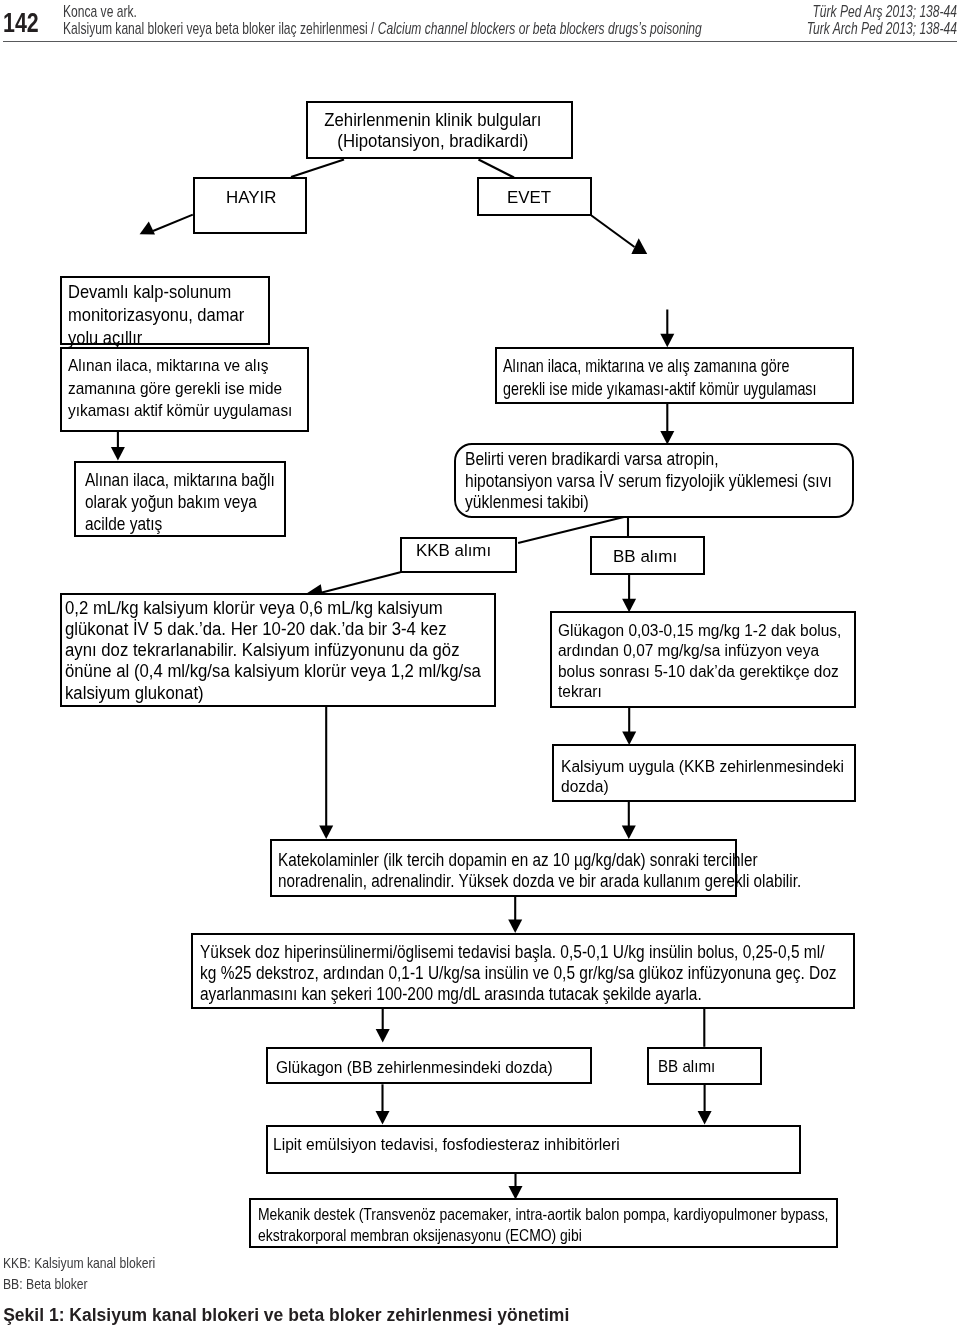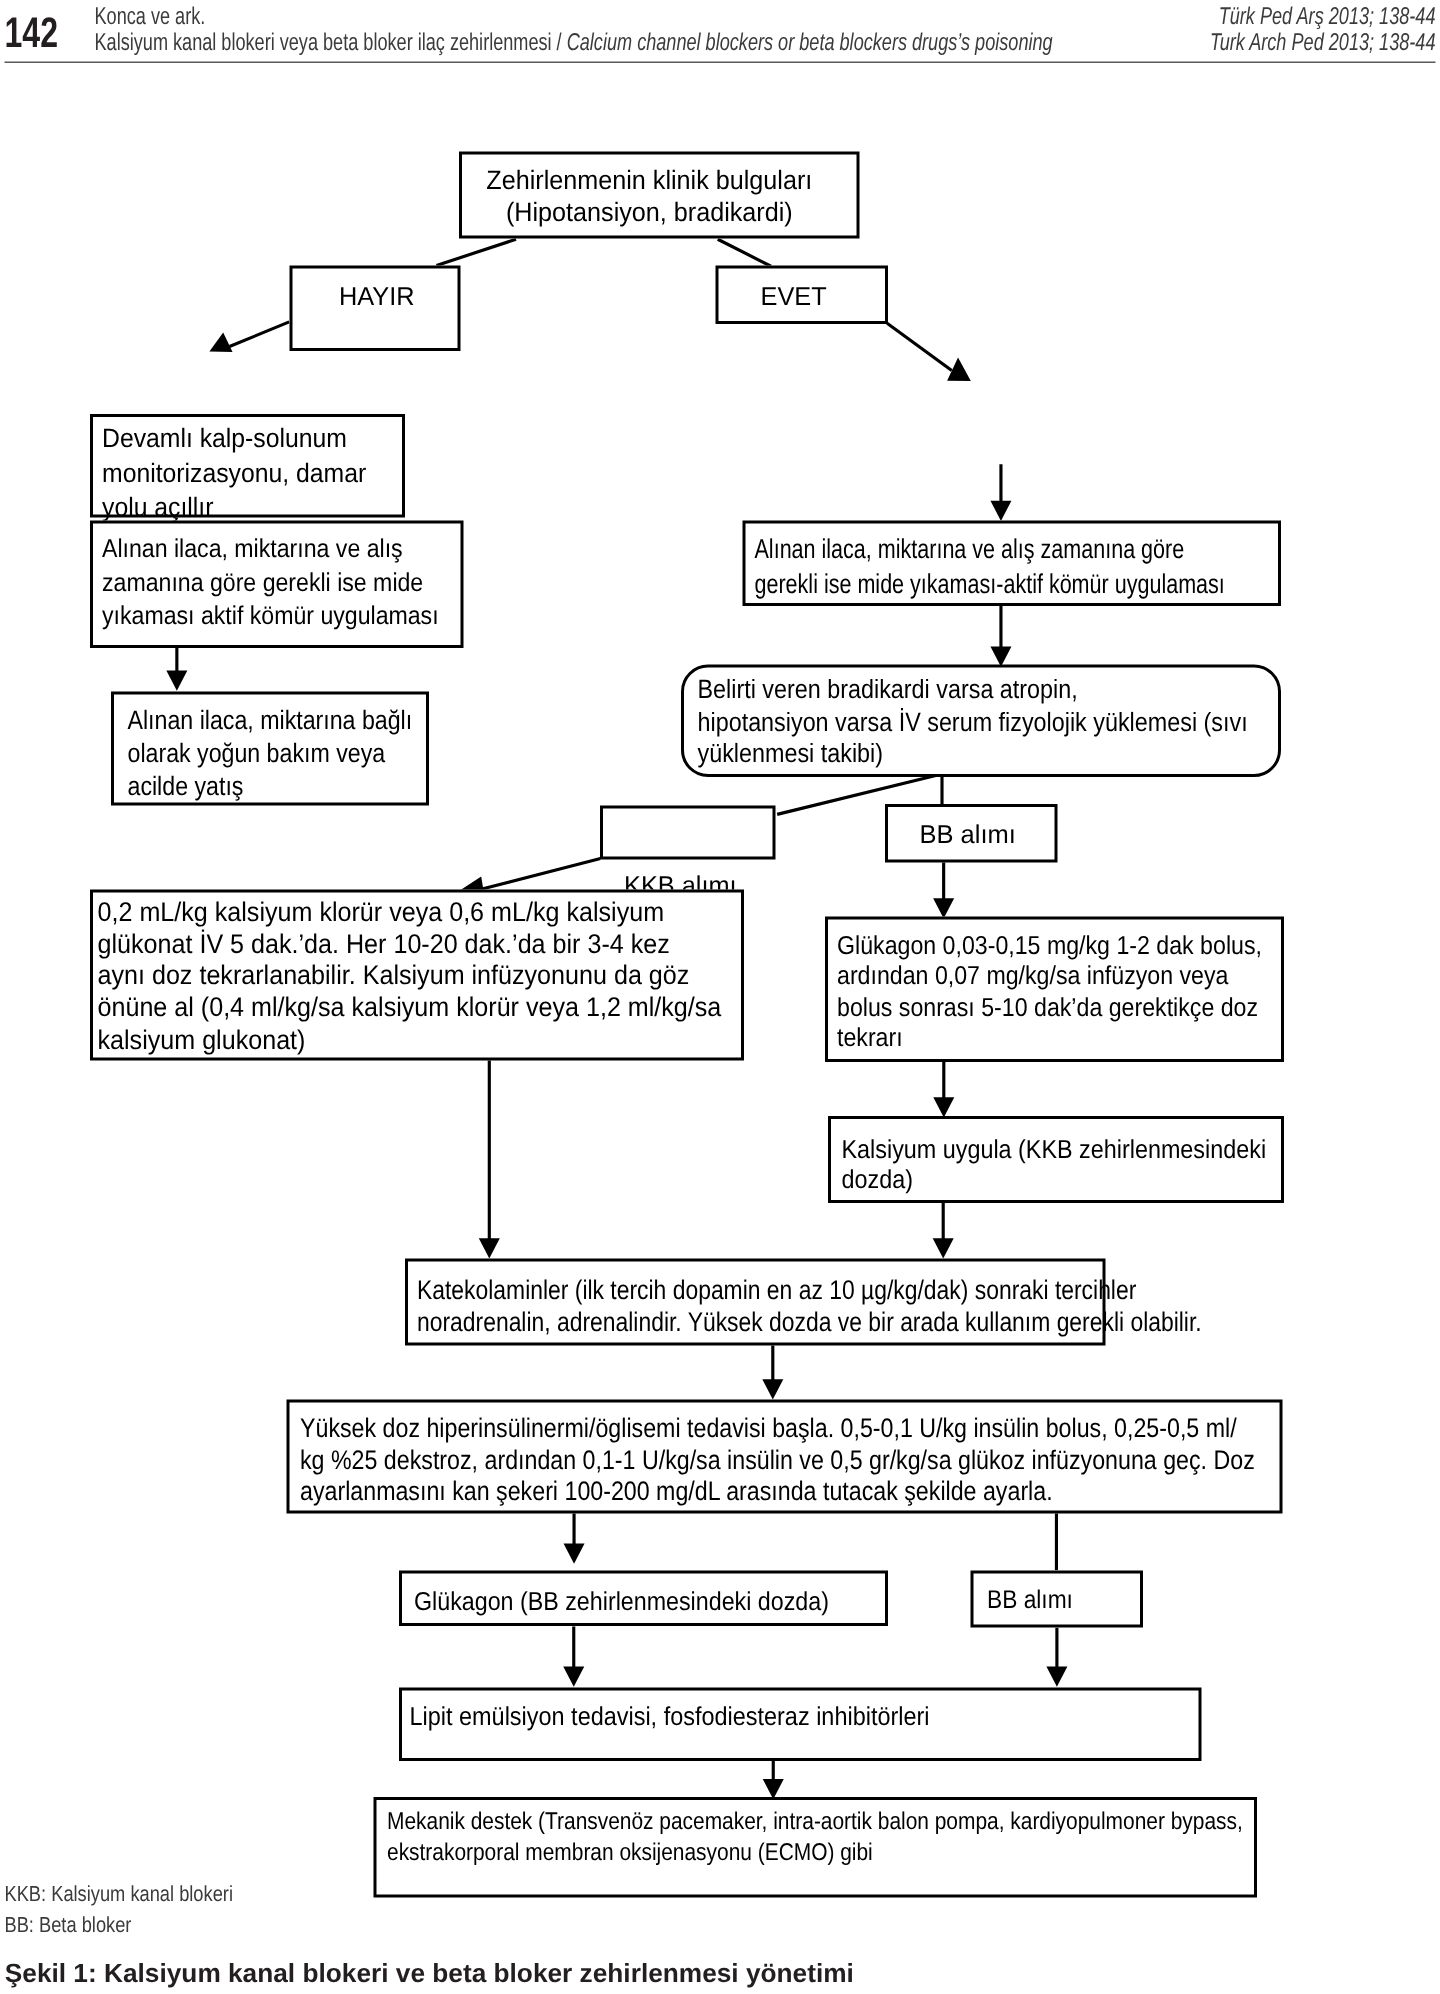--- a/index.html
+++ b/index.html
@@ -166,21 +166,21 @@
       </div>
     </div>
   <div class="box" style="left:454.3px;top:443px;width:400px;height:75px;font-size:17.6px;line-height:21.55px;border-radius:18px;">
       <div class="t" style="left:8.7px;top:4.13px;transform:scaleX(0.8847);transform-origin:left top;">
         <div>Belirti veren bradikardi varsa atropin,</div>
         <div>hipotansiyon varsa İV serum fizyolojik yüklemesi (sıvı</div>
         <div>yüklenmesi takibi)</div>
       </div>
     </div>
   <div class="box" style="left:400px;top:537px;width:116.5px;height:35.5px;font-size:17.2px;line-height:20px;">
-      <div class="t" style="left:14.4px;top:1px;transform:scaleX(0.9826);transform-origin:left top;margin-top:40px;">
+      <div class="t" style="left:14.4px;top:1px;transform:scaleX(0.9826);transform-origin:left top;">
         <div>KKB alımı</div>
       </div>
     </div>
   <div class="box" style="left:590.2px;top:536.4px;width:114.5px;height:38.3px;font-size:17.2px;line-height:20px;">
       <div class="t" style="left:20.8px;top:7.64px;transform:scaleX(0.9884);transform-origin:left top;">
         <div>BB alımı</div>
       </div>
     </div>
   <div class="box" style="left:59.8px;top:592.7px;width:436px;height:114.5px;font-size:18px;line-height:21.2px;">
       <div class="t" style="left:3.2px;top:3.06px;transform:scaleX(0.93);transform-origin:left top;">
@@ -226,21 +226,21 @@
   <div class="box" style="left:646.8px;top:1046.5px;width:114.8px;height:38.4px;font-size:17px;line-height:20px;">
       <div class="t" style="left:9.2px;top:8.61px;transform:scaleX(0.8918);transform-origin:left top;">
         <div>BB alımı</div>
       </div>
     </div>
   <div class="box" style="left:265.6px;top:1125px;width:535px;height:49px;font-size:17.3px;line-height:20px;">
       <div class="t" style="left:5px;top:7.01px;transform:scaleX(0.9046);transform-origin:left top;">
         <div>Lipit emülsiyon tedavisi, fosfodiesteraz inhibitörleri</div>
       </div>
     </div>
-  <div class="box" style="left:249px;top:1197.8px;width:588.5px;height:67px;font-size:16.2px;line-height:20.5px;">
+  <div class="box" style="left:249px;top:1197.8px;width:588.5px;height:50px;font-size:16.2px;line-height:20.5px;">
       <div class="t" style="left:7.2px;top:4.34px;transform:scaleX(0.8611);transform-origin:left top;">
         <div>Mekanik destek (Transvenöz pacemaker, intra-aortik balon pompa, kardiyopulmoner bypass,</div>
         <div>ekstrakorporal membran oksijenasyonu (ECMO) gibi</div>
       </div>
     </div>
 
   <div class="abbr" style="top:1255.5px">KKB: Kalsiyum kanal blokeri</div>
   <div class="abbr" style="top:1276.5px">BB: Beta bloker</div>
   <div class="caption">Şekil 1: Kalsiyum kanal blokeri ve beta bloker zehirlenmesi yönetimi</div>
 

